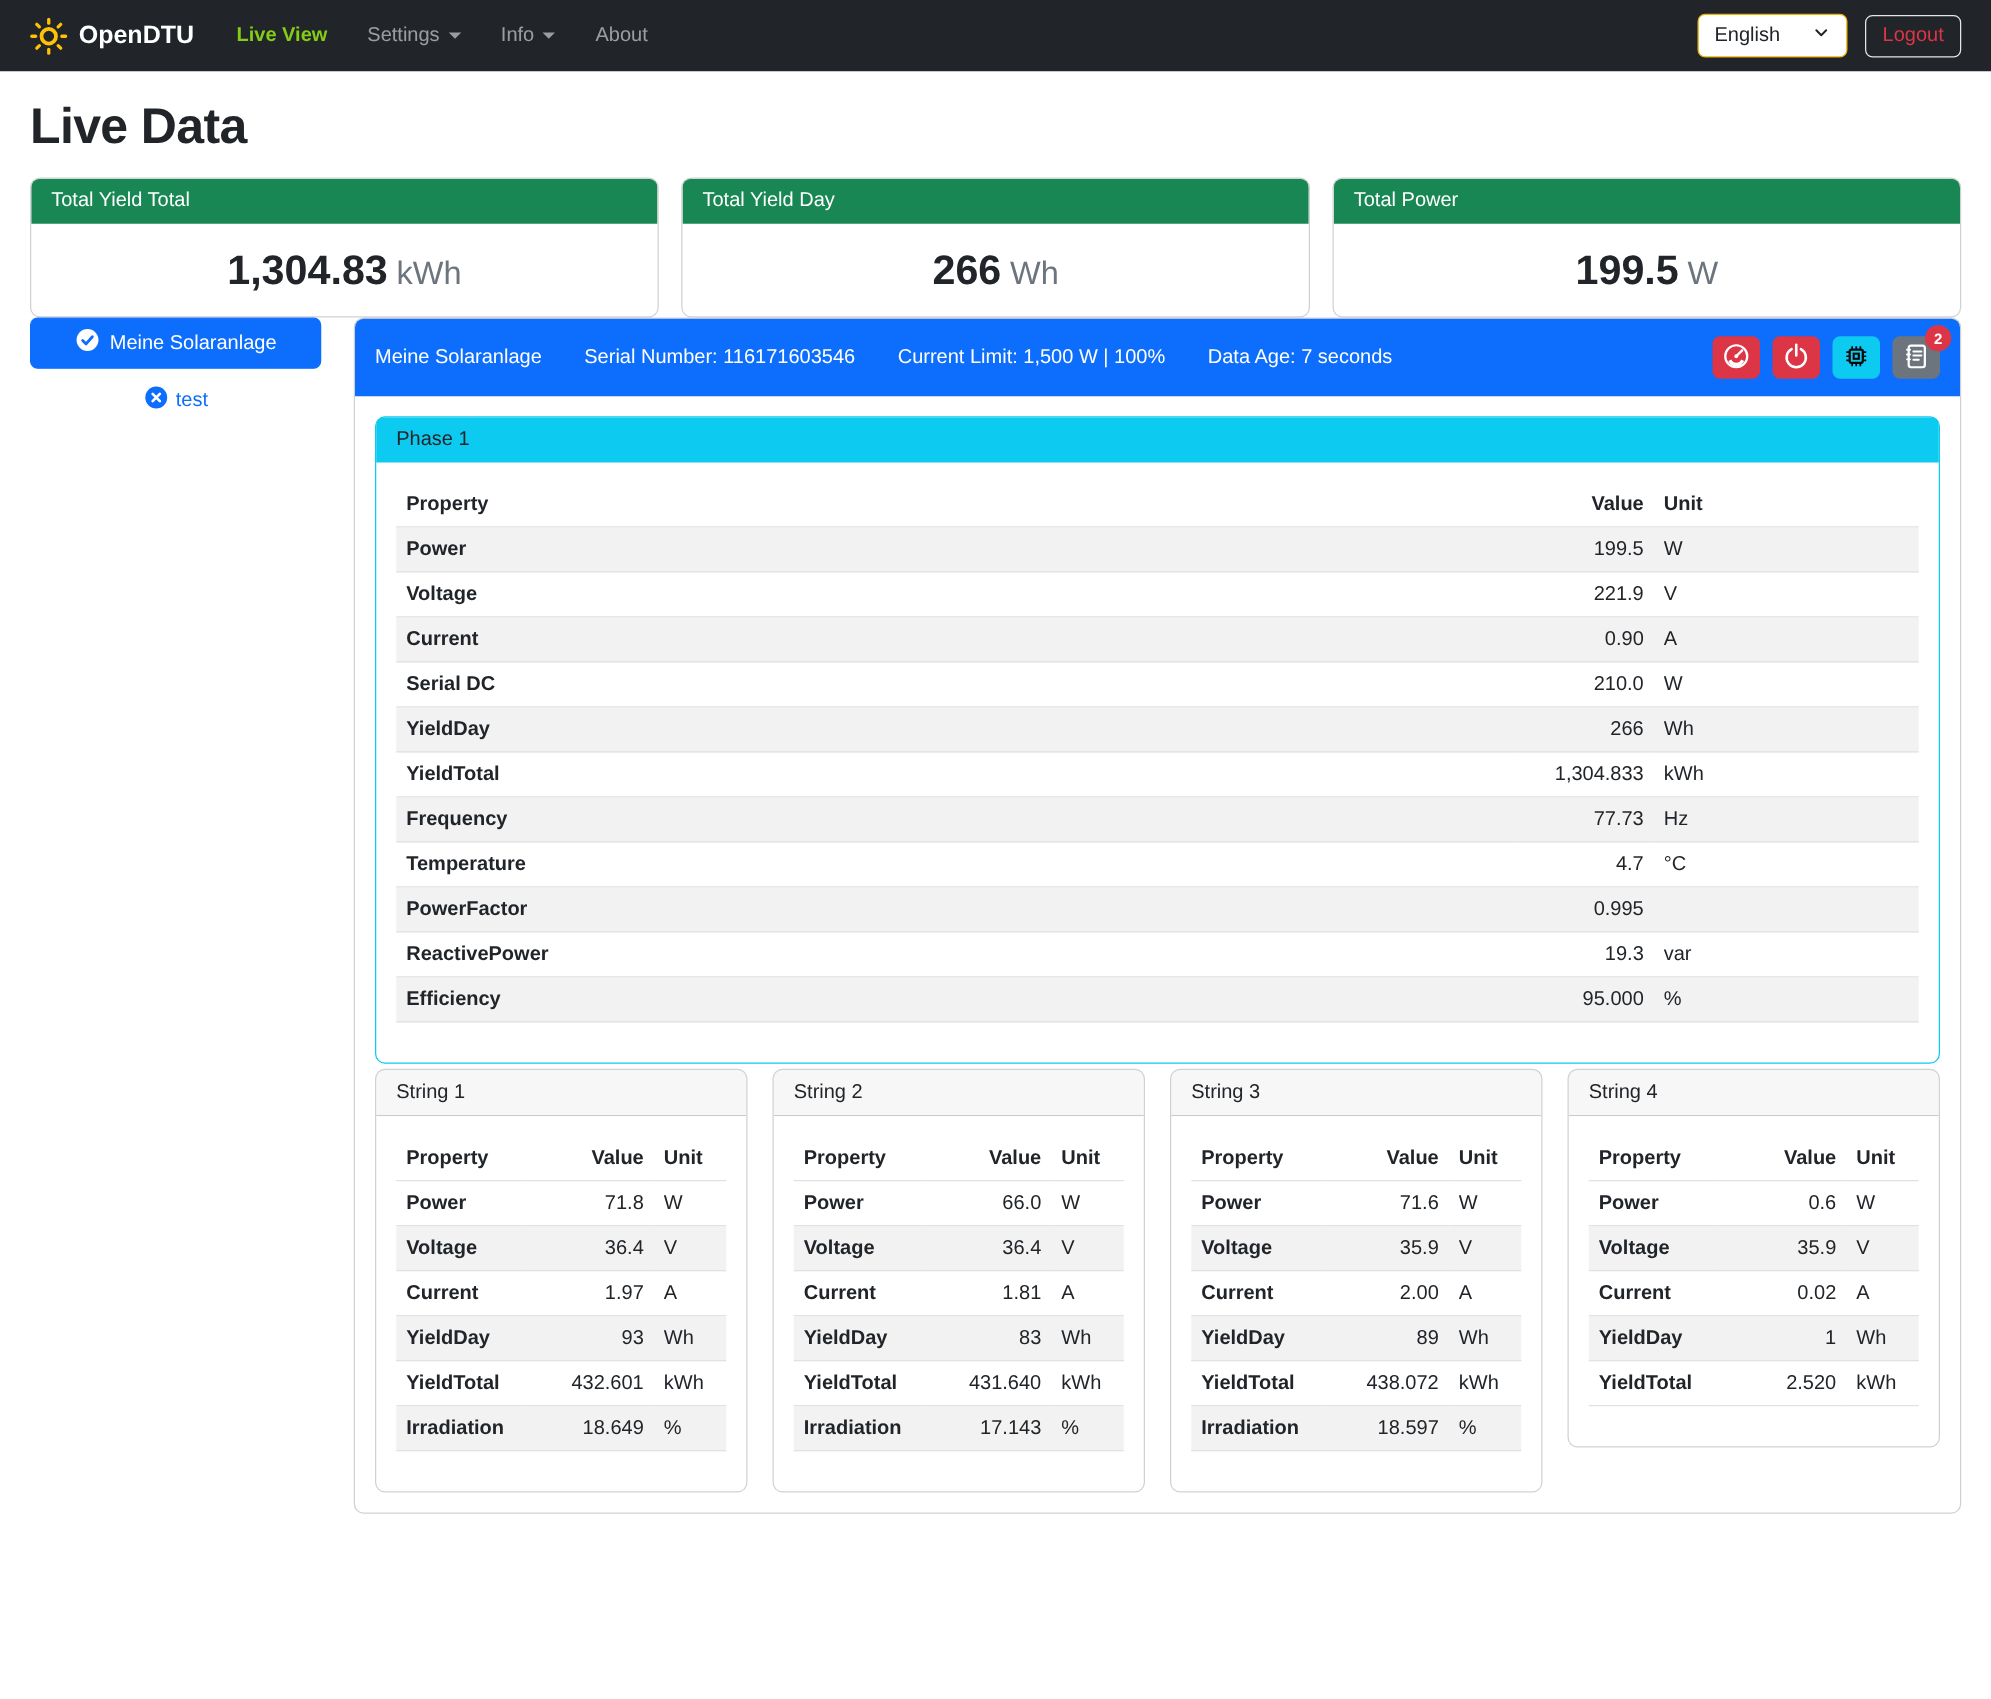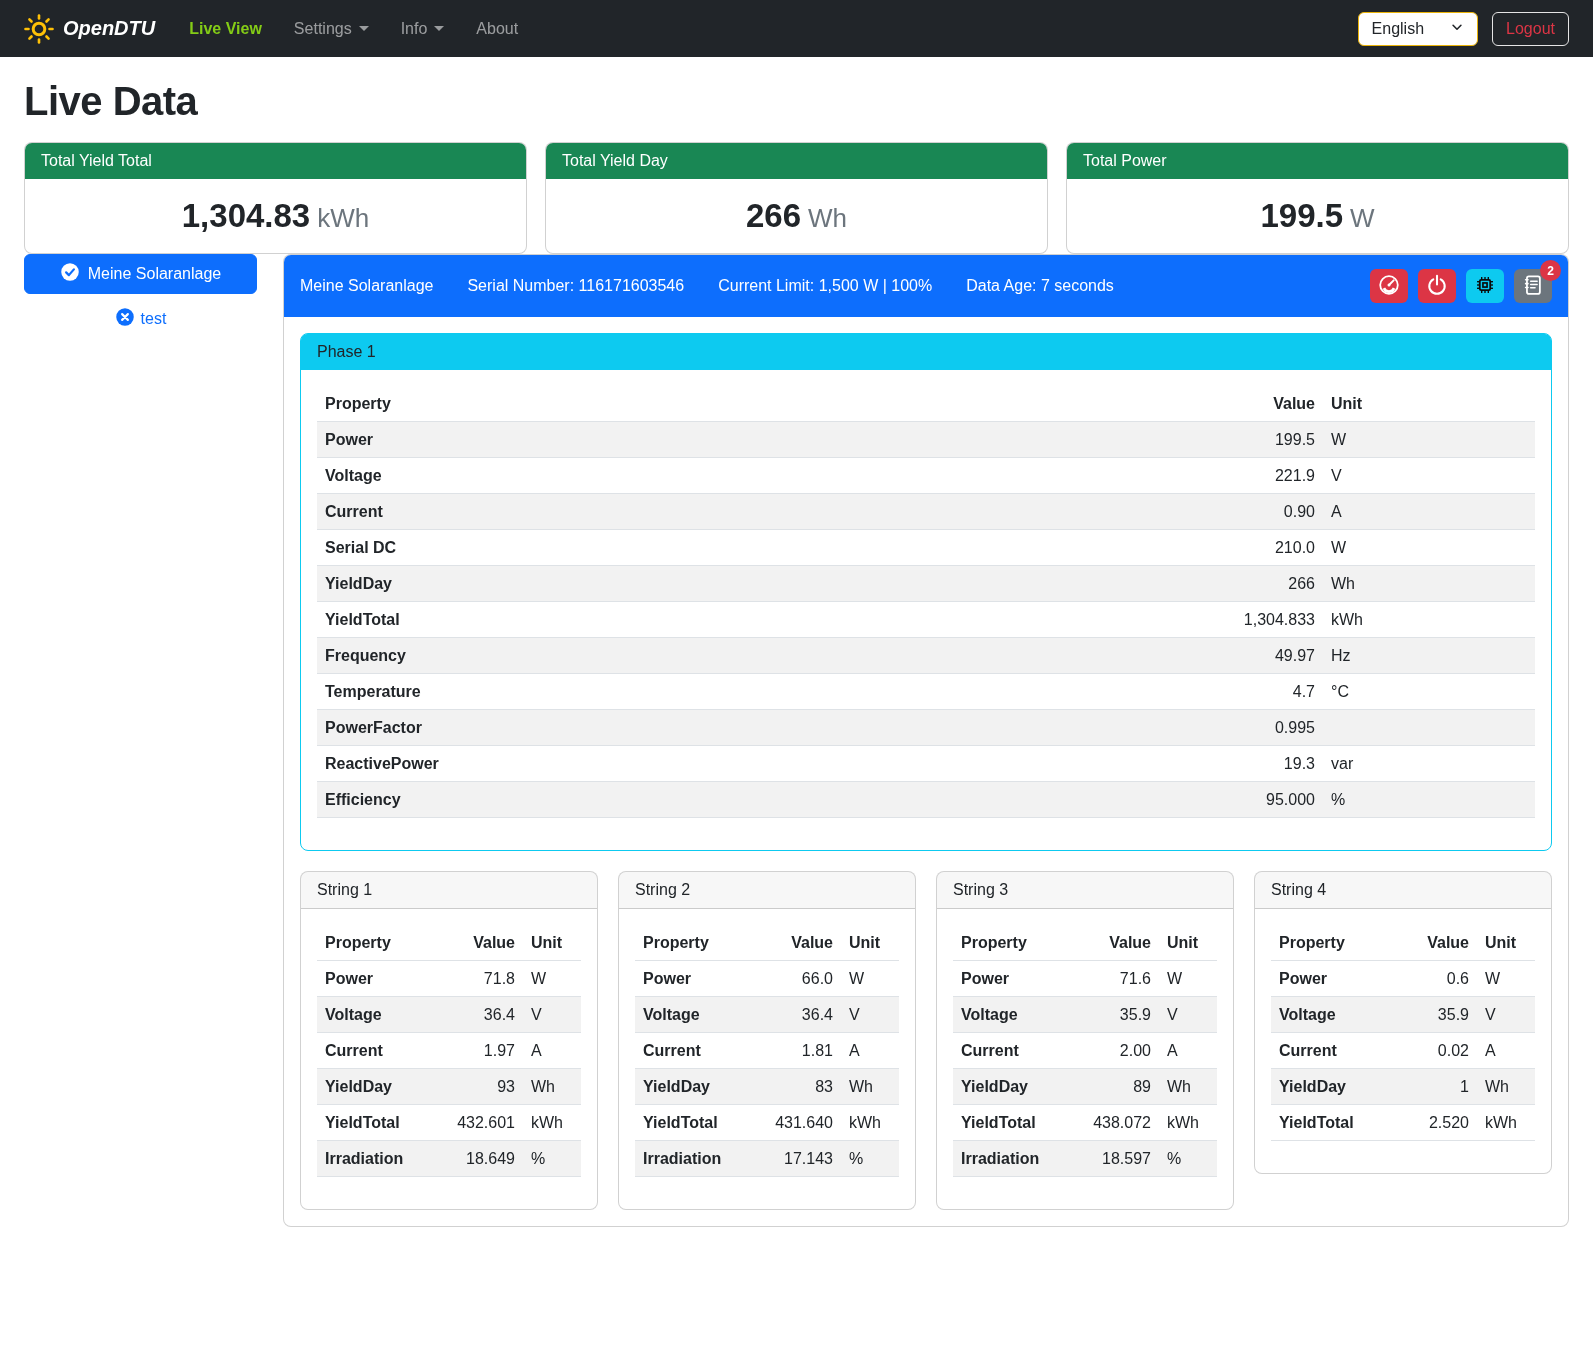--- a/index.html
+++ b/index.html
@@ -14,21 +14,21 @@
   }
 
   
   .navbar {
     height: 57px;
     background: #212529;
     display: flex;
     align-items: center;
     padding: 0 24px;
   }
-  .brand { display:flex; align-items:center; gap:9px; color:#fff; font-size:20px; font-weight:600;font-style:italic; }
+  .brand { display:flex; align-items:center; gap:9px; color:#fff; font-size:20px; font-weight:600; }
   .brand svg { display:block; }
   .nav-links { display:flex; align-items:center; margin-left:18px; }
   .nav-link { padding:8px 16px; color:rgba(255,255,255,.55); cursor:pointer; display:flex; align-items:center; }
   .nav-link.active { color:#84cc16; font-weight:600; }
   .caret {
     display:inline-block; margin-left:7px;
     width:0; height:0;
     border-left:5px solid transparent; border-right:5px solid transparent;
     border-top:5px solid rgba(255,255,255,.55);
   }
@@ -84,21 +84,21 @@
   .icon-btn.info { background:#0dcaf0; }
   .icon-btn.secondary { background:#6c757d; }
   .notif-badge {
     position:absolute; top:-9px; right:-9px; background:#dc3545; color:#fff;
     min-width:21px; height:21px; border-radius:11px; font-size:12px; font-weight:700;
     display:flex; align-items:center; justify-content:center; padding:0 5px;
   }
   .inverter-card-body { padding:16px; }
 
   
-  .phase-panel { border:1px solid #0dcaf0; border-radius:8px; margin-bottom:20px; }
+  .phase-panel { border:1px solid #0dcaf0; border-radius:8px; margin-bottom:4px; }
   .phase-panel-header { background:#0dcaf0; color:#212529; padding:9px 16px; border-radius:6px 6px 0 0; }
   .phase-panel-body { padding:16px; }
 
   
   table.data-table { width:100%; border-collapse:collapse; margin-bottom:16px; font-size:16px; }
   .data-table th, .data-table td {
     padding:8.5px 8px; border-bottom:1px solid #dee2e6; text-align:left; vertical-align:middle;
   }
   .data-table thead th { font-weight:700; }
   .data-table tbody th { font-weight:700; }
@@ -319,21 +319,21 @@
                   </tr>
 
                   <tr>
                     <th>YieldTotal</th>
                     <td class="col-value">1,304.833</td>
                     <td class="col-unit">kWh</td>
                   </tr>
 
                   <tr>
                     <th>Frequency</th>
-                    <td class="col-value">49.97</td>
+                    <td class="col-value">77.73</td>
                     <td class="col-unit">Hz</td>
                   </tr>
 
                   <tr>
                     <th>Temperature</th>
                     <td class="col-value">4.7</td>
                     <td class="col-unit">°C</td>
                   </tr>
 
                   <tr>

